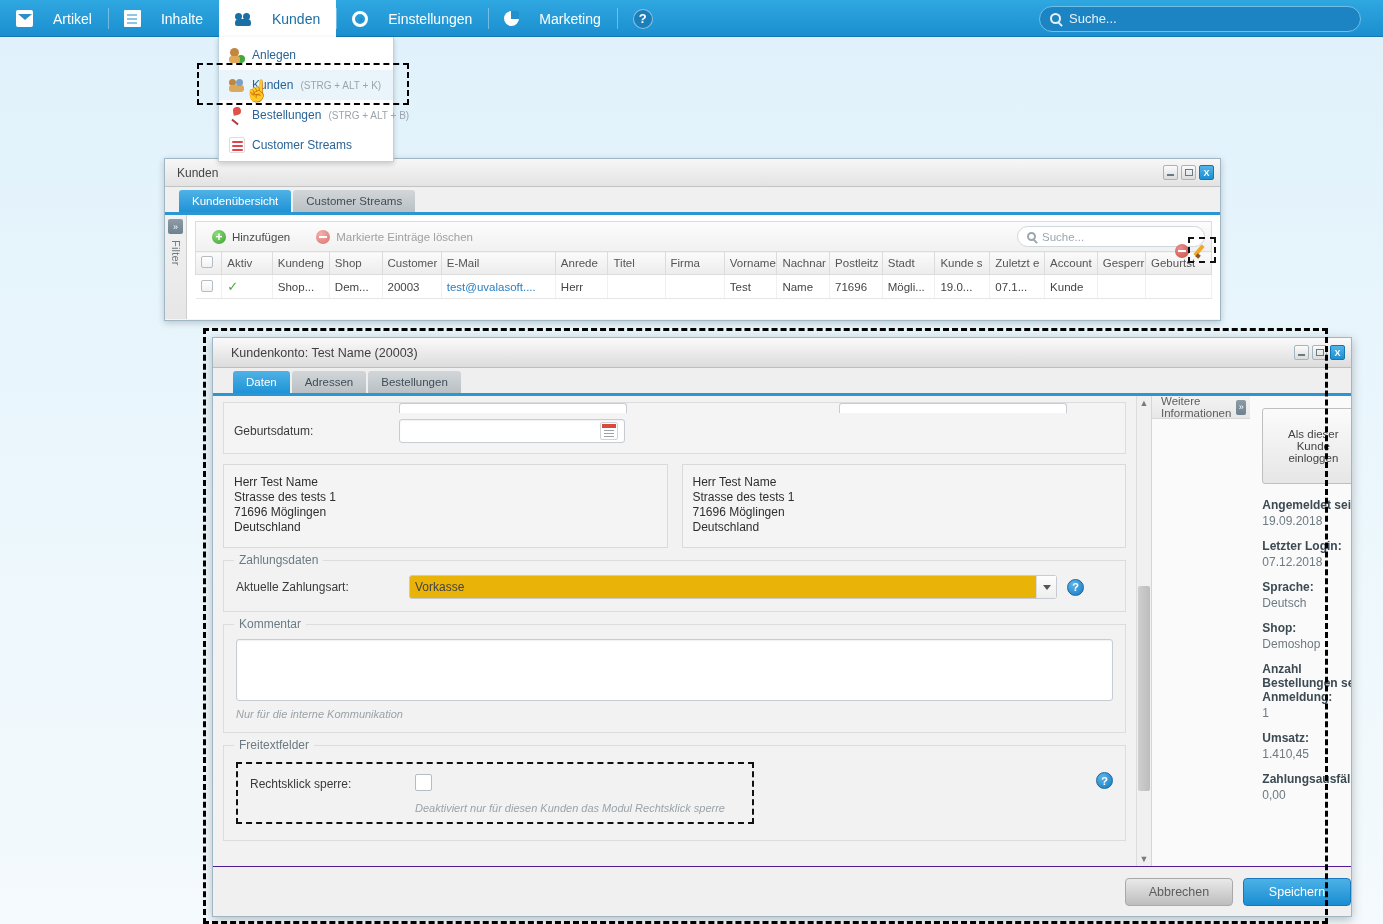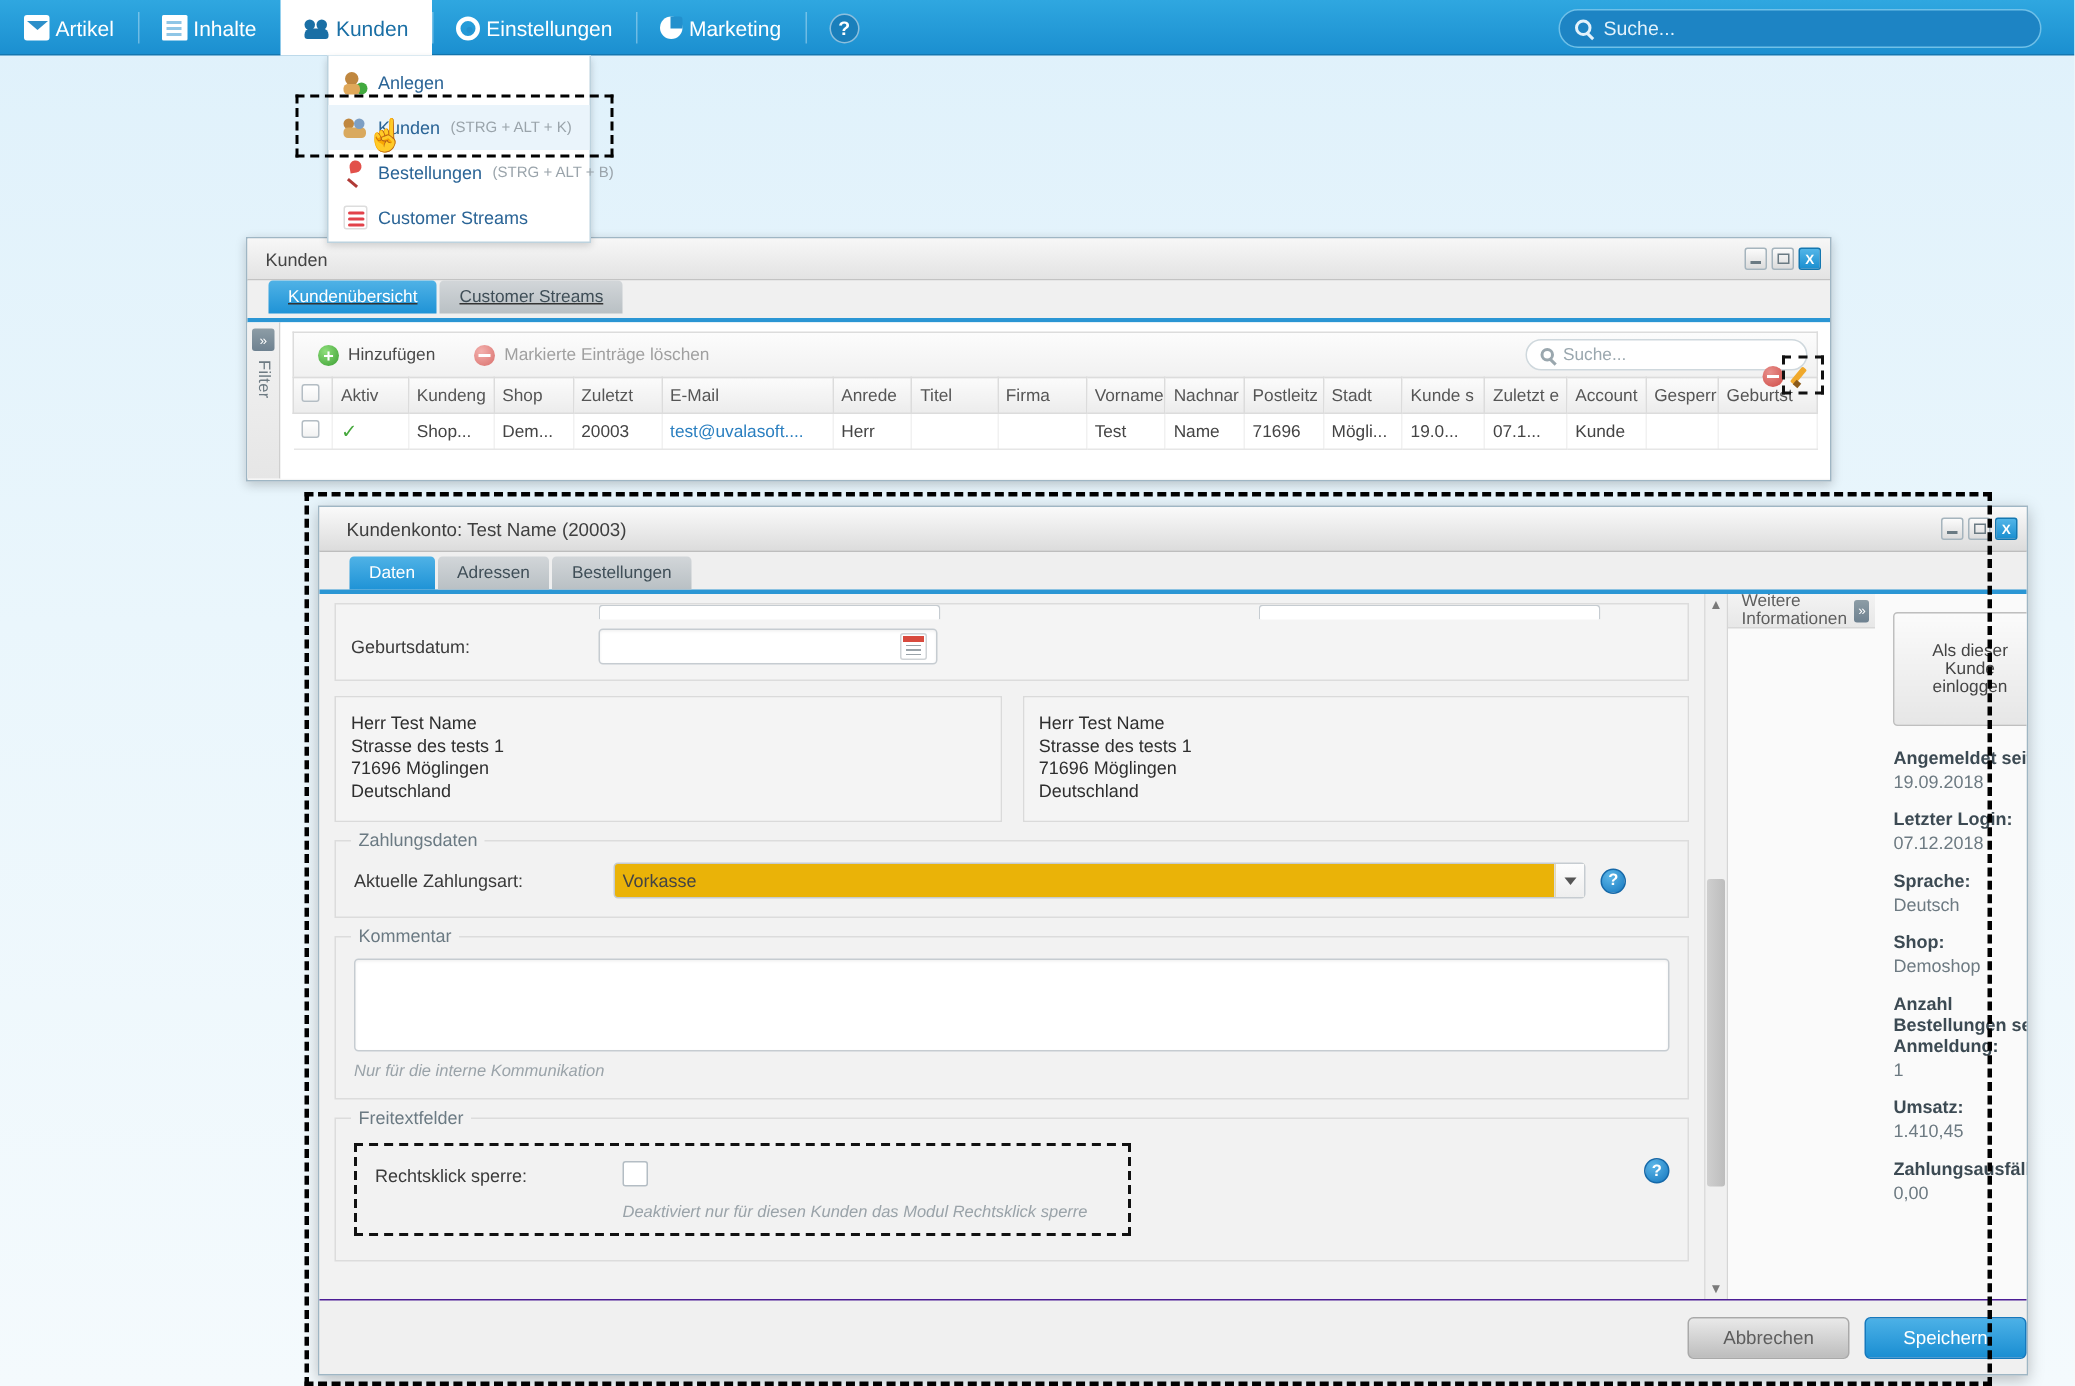--- a/index.html
+++ b/index.html
@@ -18,21 +18,21 @@
 
   
   #topbar {
     position: absolute; top: 0; left: 0; width: 1383px; height: 37px;
     background: linear-gradient(180deg, #2fa7e0 0%, #1b8fd0 100%);
     display: flex; align-items: stretch;
     border-bottom: 1px solid #1477b0;
     z-index: 40;
   }
   .nav-item {
-    display: flex; align-items: center; gap: 4px;
+    display: flex; align-items: center; gap: 20px;
     padding: 0 16px; height: 37px;
     color: #ffffff; font-size: 14px;
     position: relative; cursor: pointer;
     white-space: nowrap;
   }
   .nav-item + .nav-item::before {
     content: ""; position: absolute; left: 0; top: 8px; bottom: 8px;
     width: 1px; background: rgba(255,255,255,.35);
   }
   .nav-item.active {
@@ -120,22 +120,22 @@
     font-size: 12px; color: #444;
   }
   .win-ctrls { margin-left:auto; display:flex; gap:3px; align-items:center; }
   .wbtn { width:15px;height:15px;border:1px solid #a5b4bd;border-radius:2px;
      background:linear-gradient(180deg,#fbfbfb,#dcdcdc); display:flex;align-items:center;justify-content:center;
      font-size:9px;color:#5a6a73; cursor:pointer;}
   .wbtn.close { background:linear-gradient(180deg,#52b5e8,#1b8fd0); border-color:#1477b0; color:#fff; font-weight:bold;}
   .wbtn .min { width:7px;height:2px;background:#6a7a83;margin-top:5px;}
   .wbtn .max { width:8px;height:7px;border:1.5px solid #6a7a83;}
 
-  .tabbar { height: 28px; background: #f0f0f0; display:flex; align-items:flex-start; gap:2px;
-     padding-left: 14px; border-bottom: 3px solid #2b96d4; text-decoration: underline; }
+  .tabbar { height: 28px; background: #f0f0f0; display:flex; align-items:flex-end; gap:2px;
+     padding-left: 14px; border-bottom: 3px solid #2b96d4; }
   .tab { height: 22px; padding: 0 13px; font-size: 11.5px; display:flex;align-items:center;
      border-radius: 3px 3px 0 0; background: linear-gradient(180deg,#d2d6d9,#b9c0c4); color:#3f4e57; cursor:pointer;}
   .tab.active { background: linear-gradient(180deg,#4fb2e6,#1f93d6); color:#fff; }
 
   #kunden-body { position:relative; height: 104px; background:#fff; display:flex; }
   #filter-rail {
     width: 22px; background: linear-gradient(180deg,#f2f2f2,#e6e6e6);
     border-right: 1px solid #cfcfcf; padding-top: 4px;
     display: flex; flex-direction: column; align-items: center; gap: 6px;
   }
@@ -378,21 +378,21 @@
             <col style="width:48px">
           <col style="width:44px">
             <col style="width:60px">
         </colgroup>
         <thead>
           <tr>
             <th><span class="chk"></span></th>
             <th>Aktiv</th>
             <th>Kundeng</th>
             <th>Shop</th>
-            <th>Zuletzt</th>
+            <th>Customer</th>
             <th>E-Mail</th>
             <th>Anrede</th>
             <th>Titel</th>
             <th>Firma</th>
             <th>Vorname</th>
             <th>Nachnar</th>
             <th>Postleitz</th>
             <th>Stadt</th>
             <th>Kunde s</th>
             <th>Zuletzt e</th>

